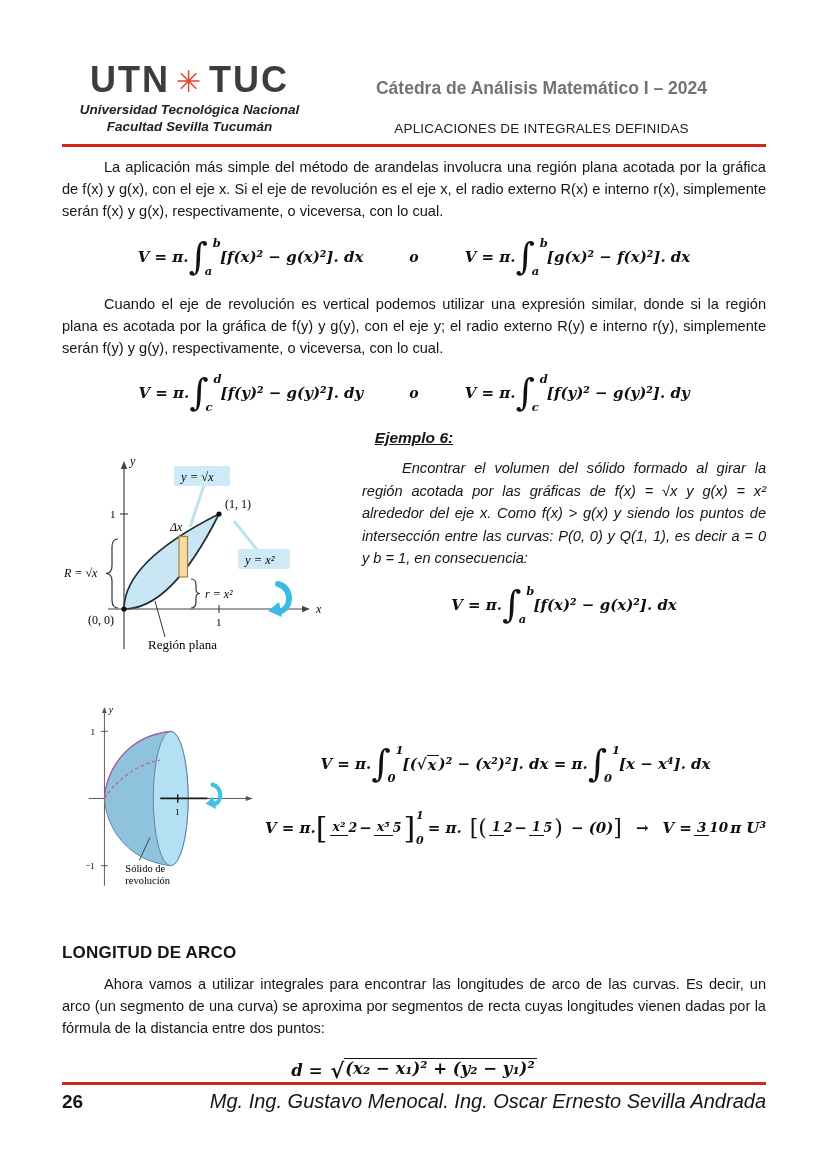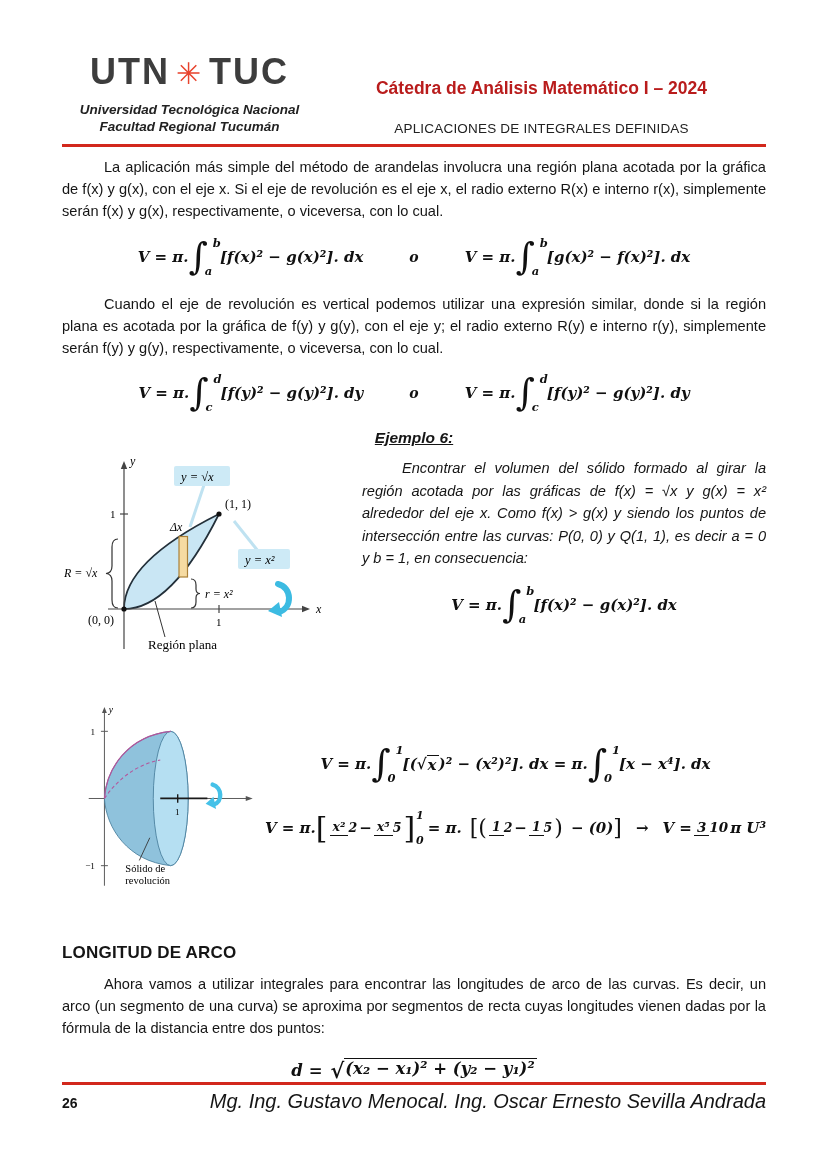--- a/index.html
+++ b/index.html
@@ -6,23 +6,23 @@
   body{width:828px;height:1171px;position:relative;overflow:hidden;
        font-family:"Liberation Sans",sans-serif;color:#151515;}
   .page{padding:34px 62px 0 62px;position:relative;}
 
   
   .header{display:flex;align-items:flex-end;}
   .logo-block{width:255px;text-align:center;}
   .logo-row{font-size:36px;font-weight:bold;color:#3d3d3d;letter-spacing:2px;
             font-family:"Liberation Sans",sans-serif;line-height:1.05;}
   .logo-row .ast{color:#e8432d;font-size:30px;padding:0 6px;font-weight:normal;}
-  .org{font-style:italic;font-weight:bold;font-size:13.5px;color:#222;line-height:1.3;margin-top:10px;}
+  .org{font-style:italic;font-weight:bold;font-size:13.5px;color:#222;line-height:1.3;margin-top:2px;}
   .head-right{flex:1;text-align:center;padding-top:4px;}
-  .course-title{font-weight:bold;font-size:17.5px;color:#b91c1c;margin-top:40px;}
+  .course-title{font-weight:bold;font-size:17.5px;color:#737373;margin-top:40px;}
   .doc-subtitle{font-size:13.5px;margin-top:22px;color:#222;letter-spacing:.2px;}
   .red-rule{border:none;border-top:3px solid #d2281c;margin:8px 0 0 0;}
 
   
   .para{font-size:14.6px;line-height:1.52;text-align:justify;text-indent:42px;margin:9px 0 6px 0;}
 
   
   .math{font-family:"DejaVu Serif",serif;font-style:italic;font-weight:bold;font-size:15px;color:#101010;}
   .mrow{display:inline-flex;align-items:center;white-space:nowrap;}
   .mline{display:flex;justify-content:center;align-items:center;gap:46px;margin:13px 0 15px 0;}
@@ -53,38 +53,38 @@
   .fig2-row{display:flex;align-items:center;margin-top:34px;}
   .fig2-forms{flex:1;display:flex;flex-direction:column;align-items:center;gap:24px;}
 
   
   .section-heading{font-weight:bold;font-size:17px;margin:40px 0 10px 0;letter-spacing:.2px;}
   .dist-formula{text-align:center;margin-top:18px;font-size:16.5px;}
 
   
   .footer{position:absolute;left:62px;right:62px;top:1082px;border-top:3px solid #d2281c;
           padding-top:5px;display:flex;justify-content:space-between;align-items:baseline;}
-  .page-num{font-weight:bold;font-size:14px;}
+  .page-num{font-weight:bold;font-size:19px;}
   .authors{font-style:italic;font-size:20px;}
 
   svg text{font-family:"Liberation Serif",serif;}
 </style>
 </head>
 <body>
 
 <div class="page">
 
   <div class="header">
     <div class="logo-block">
       <div class="logo-row">
         <span>UTN</span><span class="ast">✳</span><span>TUC</span>
       </div>
       <div class="org">
         <div>Universidad Tecnológica Nacional</div>
-        <div>Facultad Regional Tucumán</div>
+        <div>Facultad Sevilla Tucumán</div>
       </div>
     </div>
     <div class="head-right">
       <div class="course-title">Cátedra de Análisis Matemático I – 2024</div>
       <div class="doc-subtitle">APLICACIONES DE INTEGRALES DEFINIDAS</div>
     </div>
   </div>
   <hr class="red-rule">
 
   <p class="para">La aplicación más simple del método de arandelas involucra una región plana acotada por la gráfica de f(x) y g(x), con el eje x. Si el eje de revolución es el eje x, el radio externo R(x) e interno r(x), simplemente serán f(x) y g(x), respectivamente, o viceversa, con lo cual.</p>

